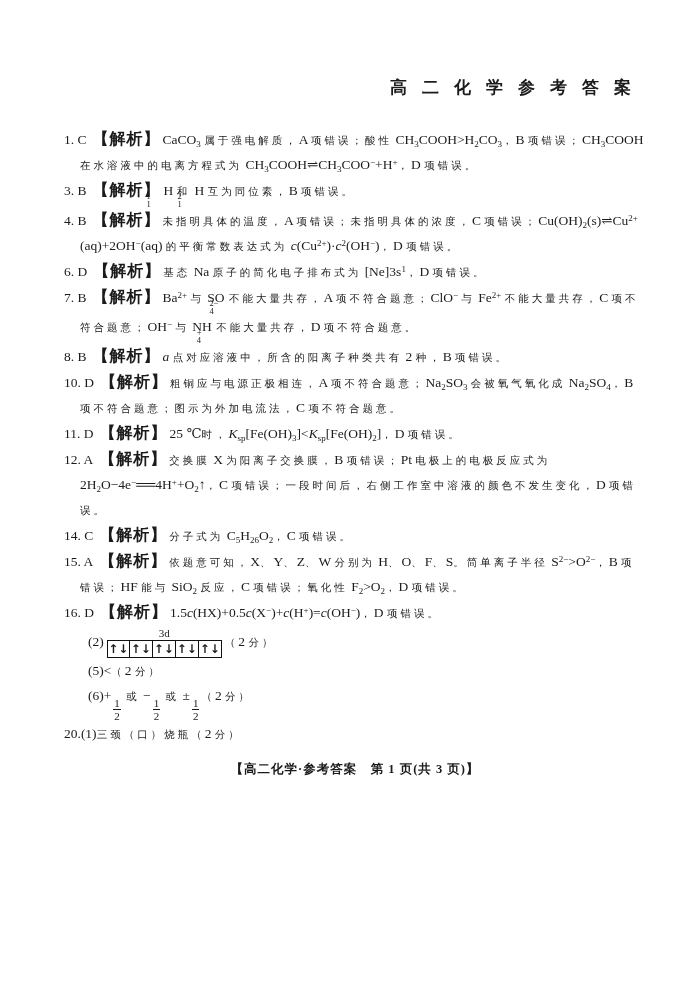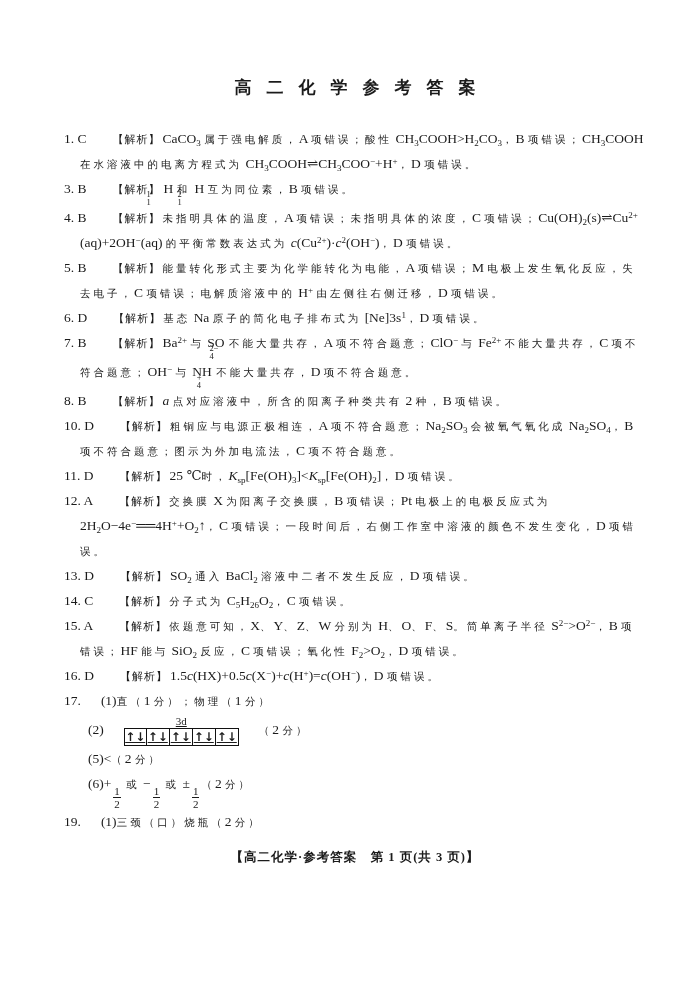--- a/index.html
+++ b/index.html
@@ -3,39 +3,39 @@
 <meta charset="utf-8">
 <style>
   html,body{margin:0;padding:0;background:#ffffff;}
   body{
     width:700px;height:983px;overflow:hidden;
     font-family:"Liberation Serif","DejaVu Serif",serif;
     color:#1b1b1b;
   }
   .page{padding:76px 54px 0 64px;}
   .title{
-    margin:0 0 28px 0;text-align:center;
+    margin:0 0 28px 0;text-align:right;
     font-size:17px;font-weight:bold;
     letter-spacing:15px;padding-left:15px;
   }
   .lines{font-size:13.5px;line-height:24px;width:582px;}
   .line{padding-left:16px;text-indent:-16px;}
   .line.sub{margin-left:24px;padding-left:0;text-indent:0;}
-  .qnum{margin-right:20px;}
-  .tag{font-weight:normal;font-size:11px;letter-spacing:1px;margin:12px 2px 0 6px;}
+  .qnum{margin-right:0;}
+  .tag{font-weight:bold;font-size:16px;letter-spacing:1px;margin:12px 2px 0 6px;}
   .cjk{font-size:10.5px;letter-spacing:3px;}
   sub,sup{font-size:9px;line-height:0;}
   sub{vertical-align:-3px;}
   sup{vertical-align:4px;}
   .stack{display:inline-flex;flex-direction:column;font-size:8.5px;line-height:8px;vertical-align:-4px;}
   .stack.iso{align-items:flex-end;margin-right:1px;}
   .stack.ss{align-items:flex-start;margin-left:1px;}
   .frac{display:inline-flex;flex-direction:column;text-align:center;font-size:11px;line-height:12px;vertical-align:-7px;margin:0 2px;}
   .frac .fnum{border-bottom:1px solid #1b1b1b;padding:0 1px;}
-  .orbital{display:inline-block;vertical-align:middle;margin:1px 20px;text-indent:0;text-decoration:underline;}
+  .orbital{display:inline-block;vertical-align:middle;margin:1px 3px;text-indent:0;}
   .orbital .olabel{font-size:11px;text-align:center;line-height:13px;}
   .oboxes{display:flex;}
   .obox{
     width:23px;height:18px;box-sizing:border-box;
     border:1.7px solid #111;border-left:none;
     text-align:center;line-height:16px;font-size:12px;font-weight:bold;
     font-family:"DejaVu Sans",sans-serif;
   }
   .obox:first-child{border-left:1.7px solid #111;}
   .footer{
@@ -52,52 +52,49 @@
   <div class="lines">
       <div class="line"><span class="qnum">1. C</span><span class="tag">【解析】</span><span class="body">CaCO<sub>3</sub> <span class="cjk">属于强电解质，</span>A <span class="cjk">项错误；酸性</span> CH<sub>3</sub>COOH&gt;H<sub>2</sub>CO<sub>3</sub><span class="cjk">，</span>B <span class="cjk">项错误；</span>CH<sub>3</sub>COOH <span class="cjk">在水溶液中的电离方程式为</span> CH<sub>3</sub>COOH⇌CH<sub>3</sub>COO<sup>−</sup>+H<sup>+</sup><span class="cjk">，</span>D <span class="cjk">项错误。</span></span></div>
       <div class="line"><span class="qnum">3. B</span><span class="tag">【解析】</span><span class="body"><span class="stack iso">
             <span>1</span>
             <span>1</span>
           </span>H <span class="cjk">和</span> <span class="stack iso">
             <span>2</span>
             <span>1</span>
           </span>H <span class="cjk">互为同位素，</span>B <span class="cjk">项错误。</span></span></div>
       <div class="line"><span class="qnum">4. B</span><span class="tag">【解析】</span><span class="body"><span class="cjk">未指明具体的温度，</span>A <span class="cjk">项错误；未指明具体的浓度，</span>C <span class="cjk">项错误；</span>Cu(OH)<sub>2</sub>(s)⇌Cu<sup>2+</sup>(aq)+2OH<sup>−</sup>(aq) <span class="cjk">的平衡常数表达式为</span> <i>c</i>(Cu<sup>2+</sup>)·<i>c</i><sup>2</sup>(OH<sup>−</sup>)<span class="cjk">，</span>D <span class="cjk">项错误。</span></span></div>
-      <div class="line"><span class="qnum">5. B</span><span class="tag">【解析】</span><span class="body"><span class="cjk">能量转化形式主要为化学能转化为电能，</span>A <span class="cjk">项错误；</span>M <span class="cjk">电极上发生氧化反应，失去电子，</span>C <span class="cjk">项错误；电解质溶液中的</span> H<sup>+</sup> <span class="cjk">由左侧往右侧迁移，</span>D <span class="cjk">项错误。</span></span></div>
       <div class="line"><span class="qnum">6. D</span><span class="tag">【解析】</span><span class="body"><span class="cjk">基态</span> Na <span class="cjk">原子的简化电子排布式为</span> [Ne]3s<sup>1</sup><span class="cjk">，</span>D <span class="cjk">项错误。</span></span></div>
       <div class="line"><span class="qnum">7. B</span><span class="tag">【解析】</span><span class="body">Ba<sup>2+</sup> <span class="cjk">与</span> SO<span class="stack ss">
             <span>2−</span>
             <span>4</span>
           </span> <span class="cjk">不能大量共存，</span>A <span class="cjk">项不符合题意；</span>ClO<sup>−</sup> <span class="cjk">与</span> Fe<sup>2+</sup> <span class="cjk">不能大量共存，</span>C <span class="cjk">项不符合题意；</span>OH<sup>−</sup> <span class="cjk">与</span> NH<span class="stack ss">
             <span>+</span>
             <span>4</span>
           </span> <span class="cjk">不能大量共存，</span>D <span class="cjk">项不符合题意。</span></span></div>
       <div class="line"><span class="qnum">8. B</span><span class="tag">【解析】</span><span class="body"><i>a</i> <span class="cjk">点对应溶液中，所含的阳离子种类共有</span> 2 <span class="cjk">种，</span>B <span class="cjk">项错误。</span></span></div>
       <div class="line"><span class="qnum">10. D</span><span class="tag">【解析】</span><span class="body"><span class="cjk">粗铜应与电源正极相连，</span>A <span class="cjk">项不符合题意；</span>Na<sub>2</sub>SO<sub>3</sub> <span class="cjk">会被氧气氧化成</span> Na<sub>2</sub>SO<sub>4</sub><span class="cjk">，</span>B <span class="cjk">项不符合题意；图示为外加电流法，</span>C <span class="cjk">项不符合题意。</span></span></div>
       <div class="line"><span class="qnum">11. D</span><span class="tag">【解析】</span><span class="body">25 ℃<span class="cjk">时，</span><i>K</i><sub>sp</sub>[Fe(OH)<sub>3</sub>]&lt;<i>K</i><sub>sp</sub>[Fe(OH)<sub>2</sub>]<span class="cjk">，</span>D <span class="cjk">项错误。</span></span></div>
       <div class="line"><span class="qnum">12. A</span><span class="tag">【解析】</span><span class="body"><span class="cjk">交换膜</span> X <span class="cjk">为阳离子交换膜，</span>B <span class="cjk">项错误；</span>Pt <span class="cjk">电极上的电极反应式为</span> 2H<sub>2</sub>O−4e<sup>−</sup>══4H<sup>+</sup>+O<sub>2</sub>↑<span class="cjk">，</span>C <span class="cjk">项错误；一段时间后，右侧工作室中溶液的颜色不发生变化，</span>D <span class="cjk">项错误。</span></span></div>
-      <div class="line"><span class="qnum">13. D</span><span class="tag">【解析】</span><span class="body">SO<sub>2</sub> <span class="cjk">通入</span> BaCl<sub>2</sub> <span class="cjk">溶液中二者不发生反应，</span>D <span class="cjk">项错误。</span></span></div>
       <div class="line"><span class="qnum">14. C</span><span class="tag">【解析】</span><span class="body"><span class="cjk">分子式为</span> C<sub>5</sub>H<sub>26</sub>O<sub>2</sub><span class="cjk">，</span>C <span class="cjk">项错误。</span></span></div>
       <div class="line"><span class="qnum">15. A</span><span class="tag">【解析】</span><span class="body"><span class="cjk">依题意可知，</span>X<span class="cjk">、</span>Y<span class="cjk">、</span>Z<span class="cjk">、</span>W <span class="cjk">分别为</span> H<span class="cjk">、</span>O<span class="cjk">、</span>F<span class="cjk">、</span>S<span class="cjk">。简单离子半径</span> S<sup>2−</sup>&gt;O<sup>2−</sup><span class="cjk">，</span>B <span class="cjk">项错误；</span>HF <span class="cjk">能与</span> SiO<sub>2</sub> <span class="cjk">反应，</span>C <span class="cjk">项错误；氧化性</span> F<sub>2</sub>&gt;O<sub>2</sub><span class="cjk">，</span>D <span class="cjk">项错误。</span></span></div>
       <div class="line"><span class="qnum">16. D</span><span class="tag">【解析】</span><span class="body">1.5<i>c</i>(HX)+0.5<i>c</i>(X<sup>−</sup>)+<i>c</i>(H<sup>+</sup>)=<i>c</i>(OH<sup>−</sup>)<span class="cjk">，</span>D <span class="cjk">项错误。</span></span></div>
-      <div class="line"><span class="qnum">17.</span><span class="body">(1)<span class="cjk">直（</span>1 <span class="cjk">分）；物理（</span>1 <span class="cjk">分）</span></span></div>
       <div class="line sub"><span>(2)</span><span class="orbital"><div class="olabel">3d</div><div class="oboxes">
             <span class="obox">↑↓</span>
             <span class="obox">↑↓</span>
             <span class="obox">↑↓</span>
             <span class="obox">↑↓</span>
             <span class="obox">↑↓</span>
           </div></span><span><span class="cjk">（</span>2 <span class="cjk">分）</span></span></div>
       <div class="line sub"><span class="body">(5)&lt;<span class="cjk">（</span>2 <span class="cjk">分）</span></span></div>
       <div class="line sub"><span class="body">(6)+<span class="frac">
             <span class="fnum">1</span>
             <span>2</span>
           </span> <span class="cjk">或</span> −<span class="frac">
             <span class="fnum">1</span>
             <span>2</span>
           </span> <span class="cjk">或</span> ±<span class="frac">
             <span class="fnum">1</span>
             <span>2</span>
           </span><span class="cjk">（</span>2 <span class="cjk">分）</span></span></div>
-      <div class="line"><span class="qnum">19.</span><span class="body">(1)<span class="cjk">三颈（口）烧瓶（</span>2 <span class="cjk">分）</span></span></div>
+      <div class="line"><span class="qnum">20.</span><span class="body">(1)<span class="cjk">三颈（口）烧瓶（</span>2 <span class="cjk">分）</span></span></div>
     </div>
   <div class="footer">【高二化学·参考答案　第 1 页(共 3 页)】</div>
 </div>
 
 </body></html>

